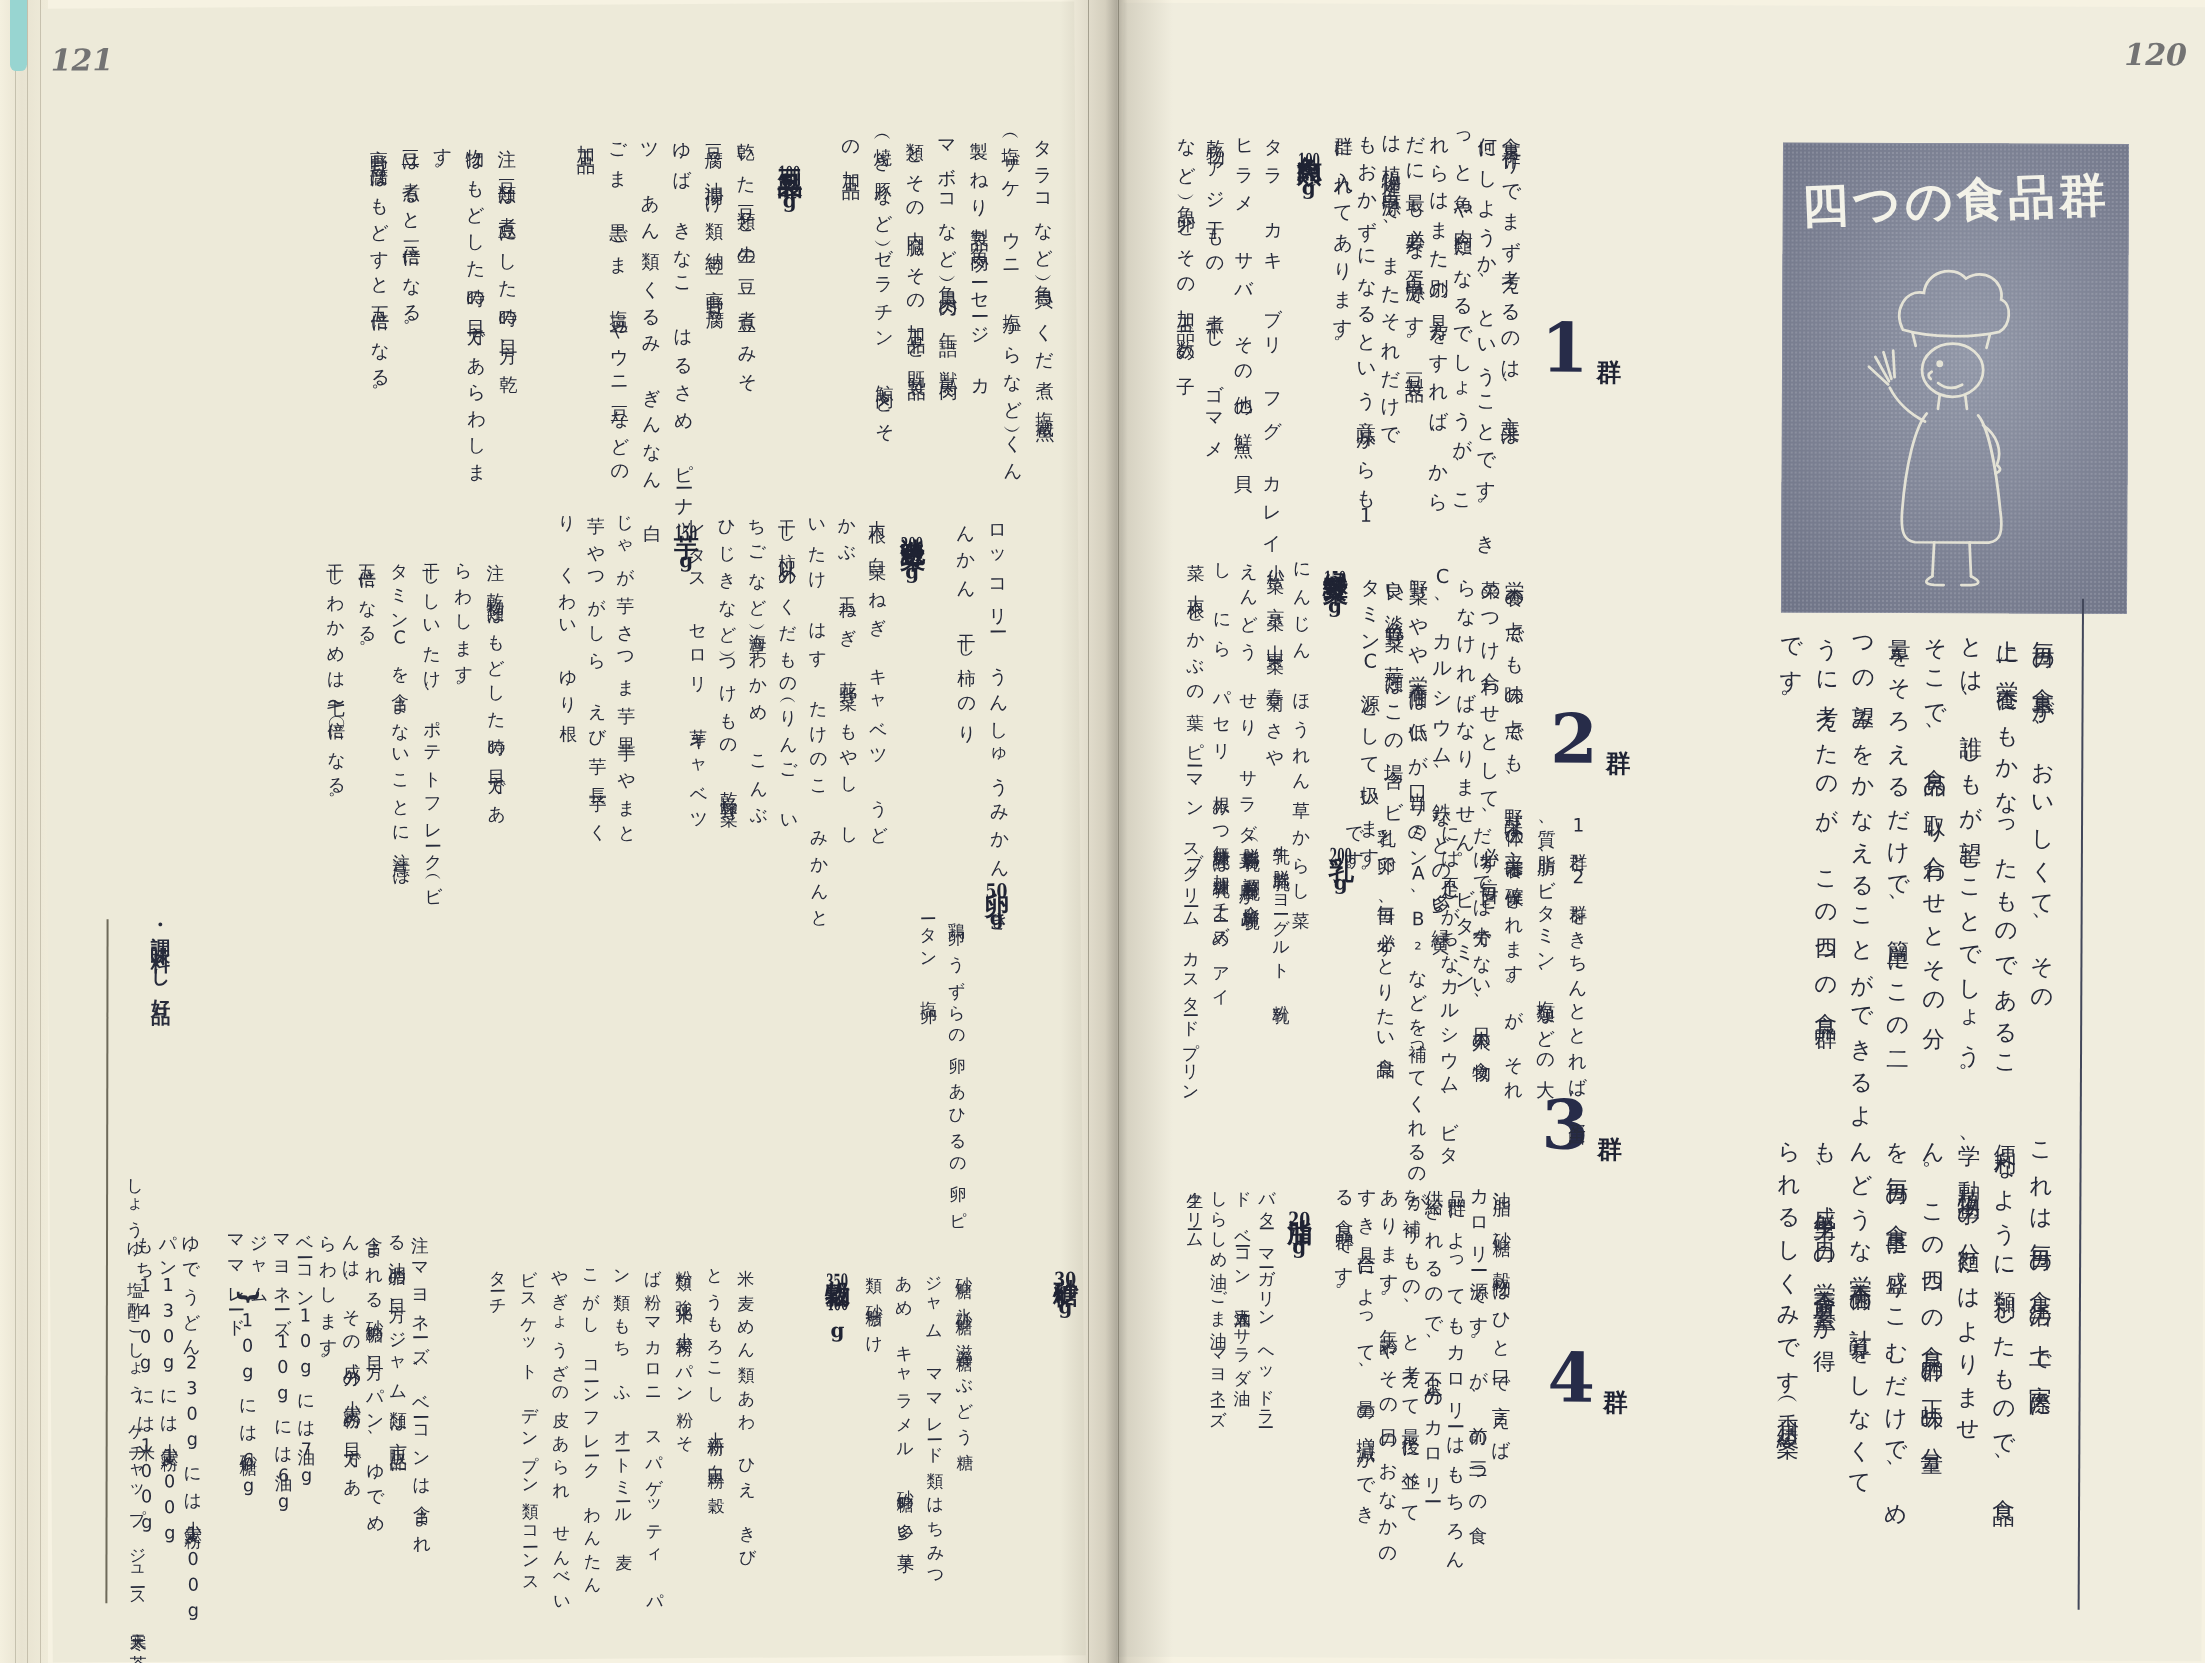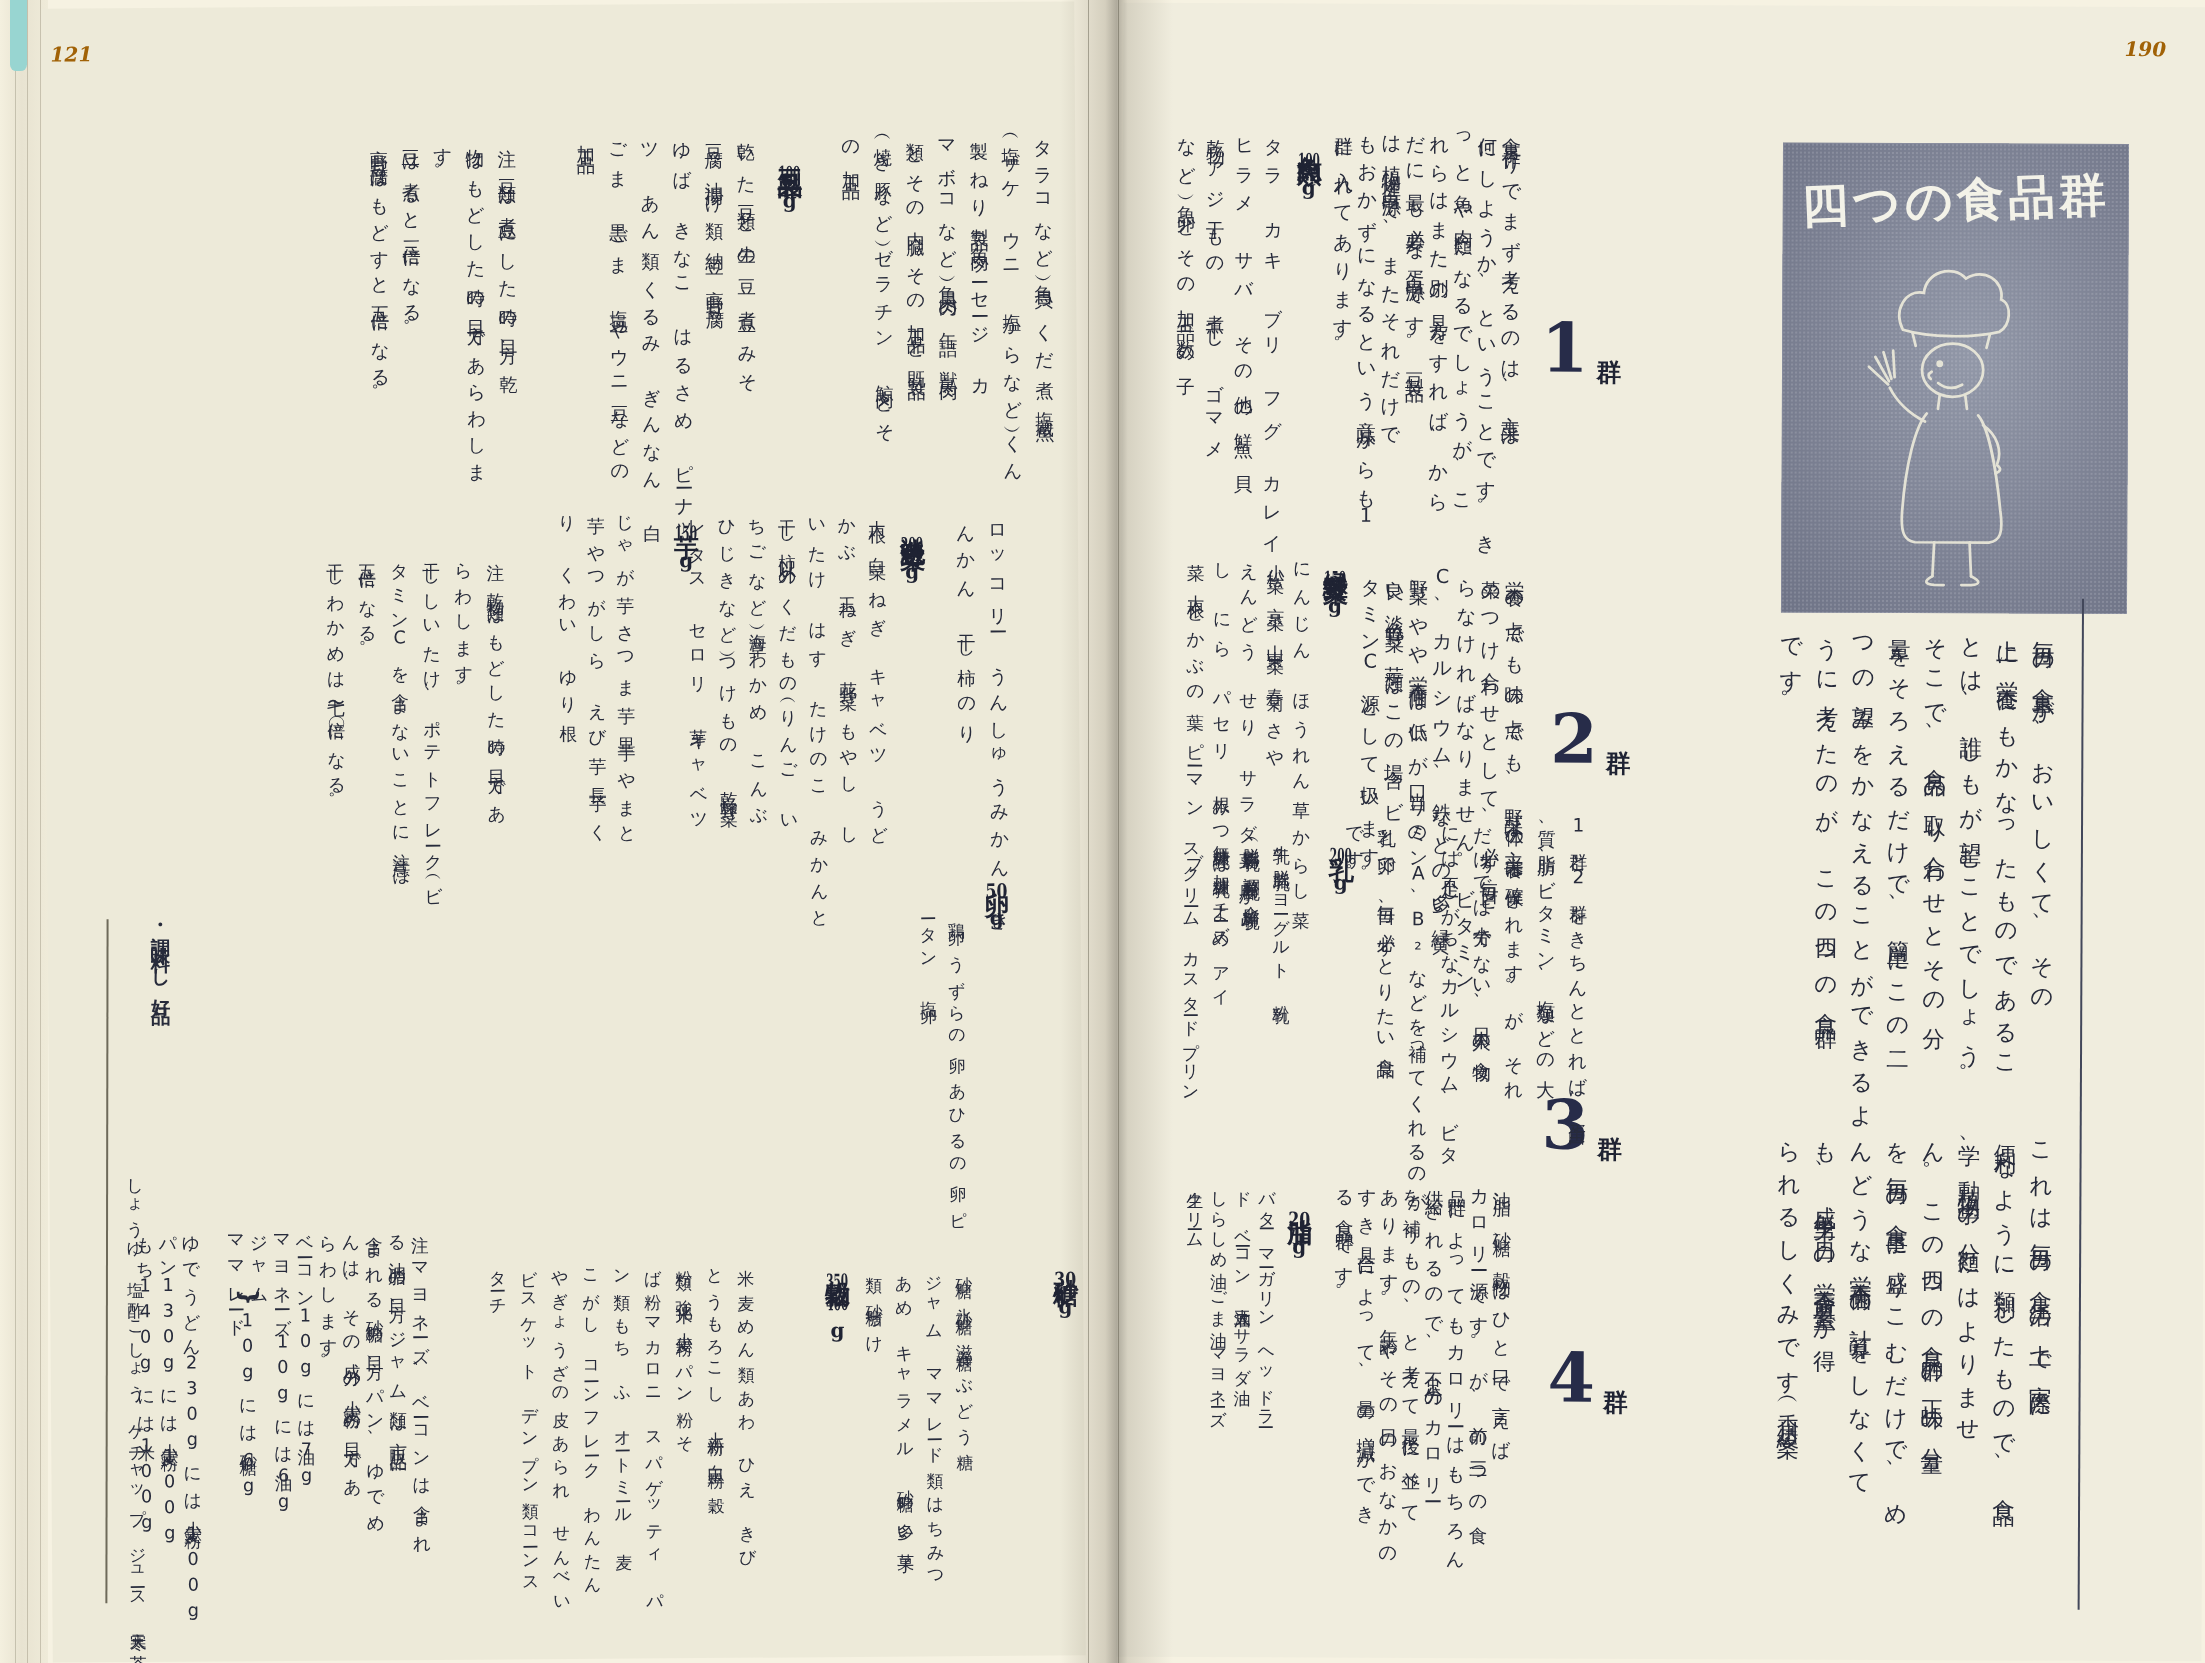--- a/index.html
+++ b/index.html
@@ -9,21 +9,21 @@
     font-family:"DejaVu Sans",sans-serif;
     color:#262a3a;
   }
   .page{position:absolute;top:4.8px;height:1654px;}
   #left-page{left:47px;width:1033px;background:#edead9;transform:rotate(-0.4deg);}
   #right-page{left:1120px;width:1085px;background:#f0edde;transform:rotate(0.25deg);}
   .page-inner{position:absolute;inset:0;}
   
   .vtext{position:absolute;writing-mode:vertical-rl;text-orientation:upright;line-height:31px;color:#272b3b;}
   .vtext>div{white-space:nowrap;}
-  .pagenum{position:absolute;font-family:"DejaVu Serif",serif;font-style:italic;font-weight:bold;font-size:20px;color:#a16207;}
+  .pagenum{position:absolute;font-family:"DejaVu Serif",serif;font-style:italic;font-weight:bold;font-size:30px;color:#737373;}
   
   .sec-h{position:absolute;writing-mode:vertical-rl;text-orientation:upright;display:block;}
   .sh-name{font-weight:bold;font-size:25px;letter-spacing:2.4px;color:#1f2333;}
   .sh-num{font-family:"DejaVu Serif",serif;font-weight:bold;font-size:20px;text-combine-upright:all;margin-top:6.4px;color:#1f2333;}
   .sh-tilde{font-weight:bold;font-size:17.7px;color:#1f2333;}
   .sh-unit{font-family:"DejaVu Serif",serif;font-weight:bold;font-size:20px;margin-top:4.8px;color:#1f2333;}
   
   .grp{position:absolute;display:flex;align-items:flex-start;}
   .grp .num{font-family:"DejaVu Serif",serif;font-weight:bold;font-size:68px;line-height:1;color:#272c49;}
   .grp .gun{font-weight:bold;font-size:25px;margin:42px 0 0 8px;color:#1f2333;}
@@ -180,21 +180,21 @@
       </div>
   <div class="vtext" style="right:2057px;top:1163px;height:467px;font-size:17px;letter-spacing:1.6px;">
         <div>しょうゆ　塩　酢　こしょう　ケチャップ　ジュース　寒天　茶</div>
       </div>
   <div class="crease" style="left:103px;top:916px;width:1.6px;height:684px;transform:rotate(0.5deg);"></div>
 </div>
 </div>
 
 <div id="right-page" class="page">
 <div class="page-inner" style="left:-1120px;top:-4.8px;width:2205px;height:1664px;">
-  <div class="pagenum" style="left:2121px;top:35px;">190</div>
+  <div class="pagenum" style="left:2121px;top:35px;">120</div>
 
   <div id="photo">
     <div class="halftone"></div>
     <div id="photo-title">四つの食品群</div>
     <svg width="346" height="470" viewBox="0 0 430 584">
       <g fill="none" stroke="#ecead9" stroke-width="3.4" stroke-linecap="round" opacity="0.92">
         <path d="M150,232 C138,208 152,182 176,186 C178,160 212,150 228,168 C250,154 276,170 272,194 C286,200 284,226 270,234 C236,242 184,242 150,232 Z"></path>
         <path d="M162,236 L166,252 M258,238 L254,254"></path>
         <ellipse cx="212" cy="282" rx="38" ry="33"></ellipse>
         <circle cx="196" cy="274" r="2.6" fill="#ecead9"></circle>

